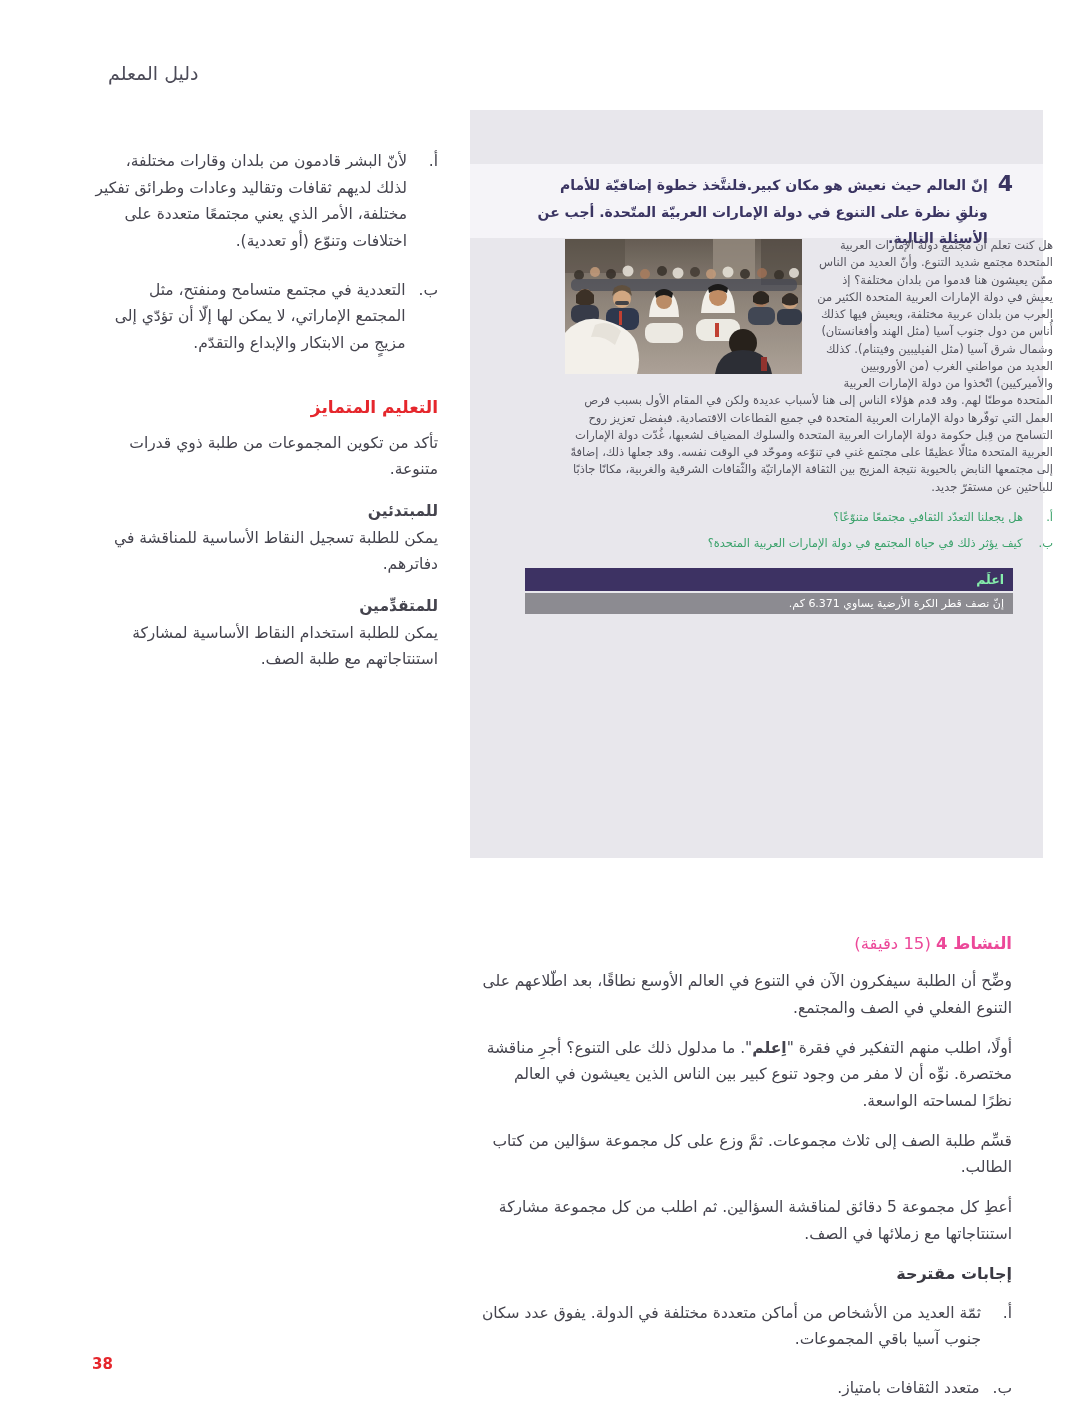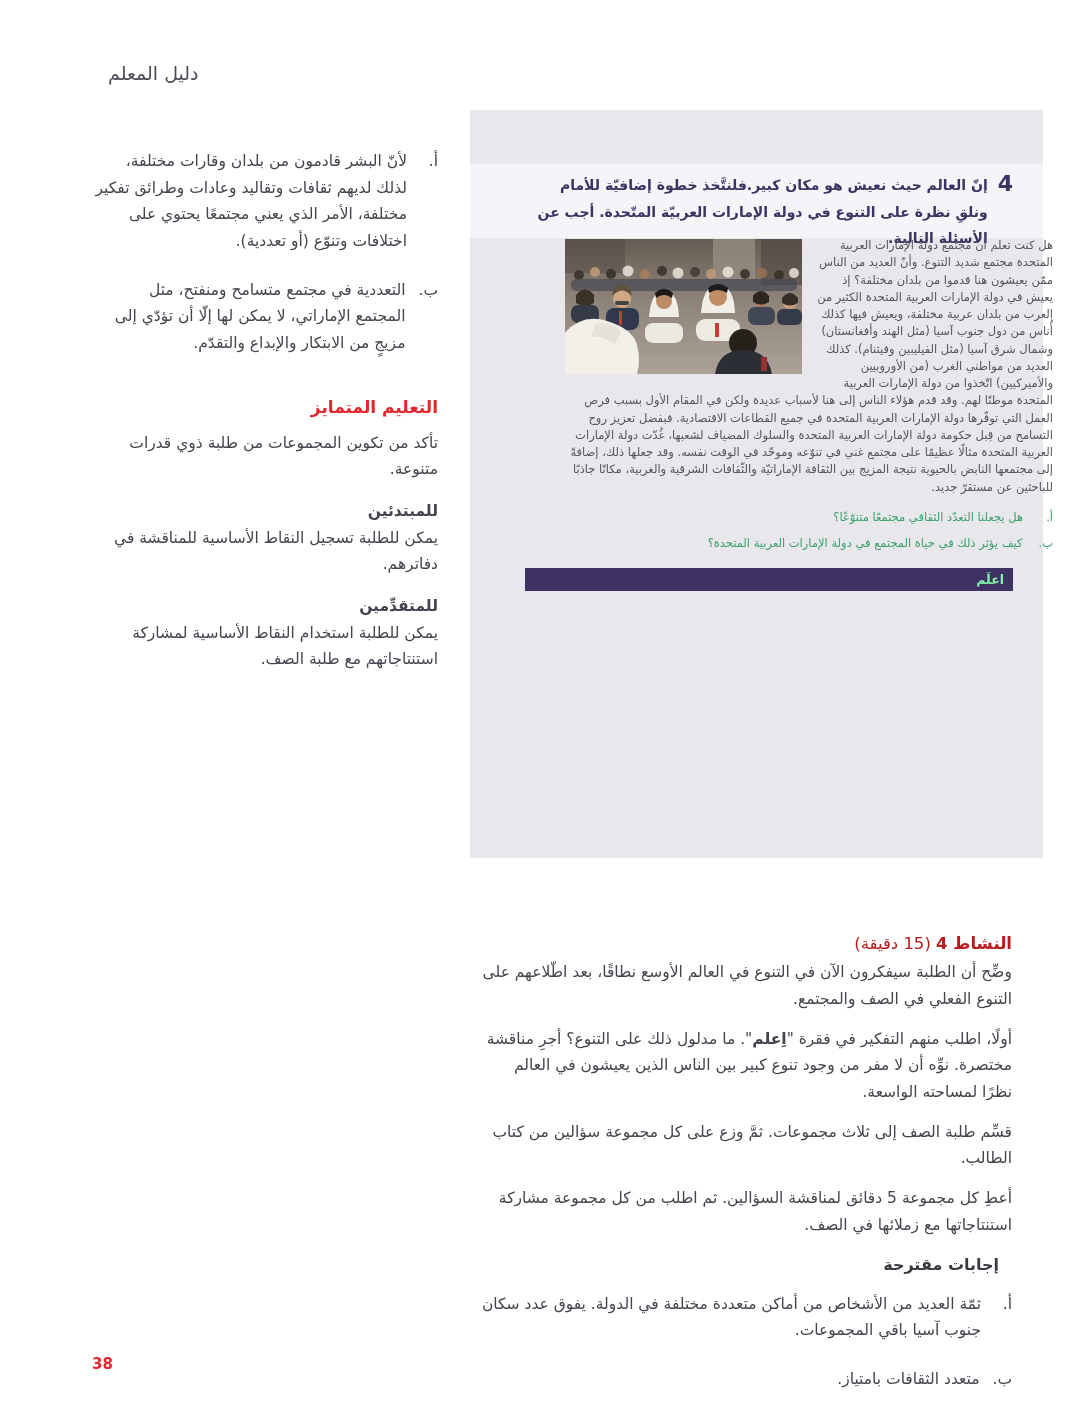--- a/index.html
+++ b/index.html
@@ -34,39 +34,39 @@
 
   .know-box { position:absolute; left:55px; right:30px; top:458px; direction:rtl; }
   .know-title { background:#3d3263; color:#86efac; font-weight:bold; font-size:12.5px;
                 height:23px; line-height:23px; padding:0 9px; text-align:right; }
   .know-text { background:#8c8b91; color:#ffffff; font-size:11px; height:21px; line-height:21px;
                padding:0 9px; text-align:right; margin-top:2px; }
 
   
   .activity { position:absolute; left:480px; top:930px; width:532px; direction:rtl; text-align:right;
               font-size:15.5px; line-height:1.72; color:#45444e; }
-  .act-heading { color:#b91c1c; font-size:16.5px; margin-bottom:1px; }
+  .act-heading { color:#ec4899; font-size:16.5px; margin-bottom:10px; }
   .act-heading .t { font-weight:bold; }
   .activity p { margin-bottom:13px;text-align:right; }
-  .answers-heading { font-weight:bold; color:#3b3a43; font-size:16px; margin:4px 13px 12px 0; }
+  .answers-heading { font-weight:bold; color:#3b3a43; font-size:16px; margin:4px 0 12px 0; }
   .bold { font-weight:bold; }
 
   .page-number { position:absolute; left:92px; top:1320px; color:#e5262c; font-weight:bold; font-size:15px;margin-top:35px; }
 </style>
 </head>
 <body>
 
 <div class="page">
 
   <div class="guide-header">دليل المعلم</div>
 
   <div class="margin-col">
     <div class="ans-item">
       <span class="marker">أ.</span>
-      <span class="text">لأنّ البشر قادمون من بلدان وقارات مختلفة، لذلك لديهم ثقافات وتقاليد وعادات وطرائق تفكير مختلفة، الأمر الذي يعني مجتمعًا يحتوي على اختلافات وتنوّع (أو تعددية).</span>
+      <span class="text">لأنّ البشر قادمون من بلدان وقارات مختلفة، لذلك لديهم ثقافات وتقاليد وعادات وطرائق تفكير مختلفة، الأمر الذي يعني مجتمعًا متعددة على اختلافات وتنوّع (أو تعددية).</span>
     </div>
     <div class="ans-item">
       <span class="marker">ب.</span>
       <span class="text">التعددية في مجتمع متسامح ومنفتح، مثل المجتمع الإماراتي، لا يمكن لها إلّا أن تؤدّي إلى مزيجٍ من الابتكار والإبداع والتقدّم.</span>
     </div>
     <div class="mc-heading">التعليم المتمايز</div>
     <div>تأكد من تكوين المجموعات من طلبة ذوي قدرات متنوعة.</div>
     <div class="mc-sub">للمبتدئين</div>
     <div>يمكن للطلبة تسجيل النقاط الأساسية للمناقشة في دفاترهم.</div>
     <div class="mc-sub">للمتقدِّمين</div>
@@ -158,20 +158,21 @@
         </div>
         <div class="q-row">
           <span class="marker">ب.</span>
           <span>كيف يؤثر ذلك في حياة المجتمع في دولة الإمارات العربية المتحدة؟</span>
         </div>
       </div>
     </div>
 
     <div class="know-box">
       <div class="know-title">اعلَم</div>
+      <div class="know-text">إنّ نصف قطر الكرة الأرضية يساوي 6.371 كم.</div>
     </div>
   </div>
 
   <div class="activity">
     <div class="act-heading">
       <span class="t">النشاط 4</span>
       <span>(15 دقيقة)</span>
     </div>
     <p>وضِّح أن الطلبة سيفكرون الآن في التنوع في العالم الأوسع نطاقًا، بعد اطّلاعهم على التنوع الفعلي في الصف والمجتمع.</p>
     <p><span>أولًا، اطلب منهم التفكير في فقرة "</span><span class="bold">اِعلم</span><span>". ما مدلول ذلك على التنوع؟ أجرِ مناقشة مختصرة. نوِّه أن لا مفر من وجود تنوع كبير بين الناس الذين يعيشون في العالم نظرًا لمساحته الواسعة.</span></p>

